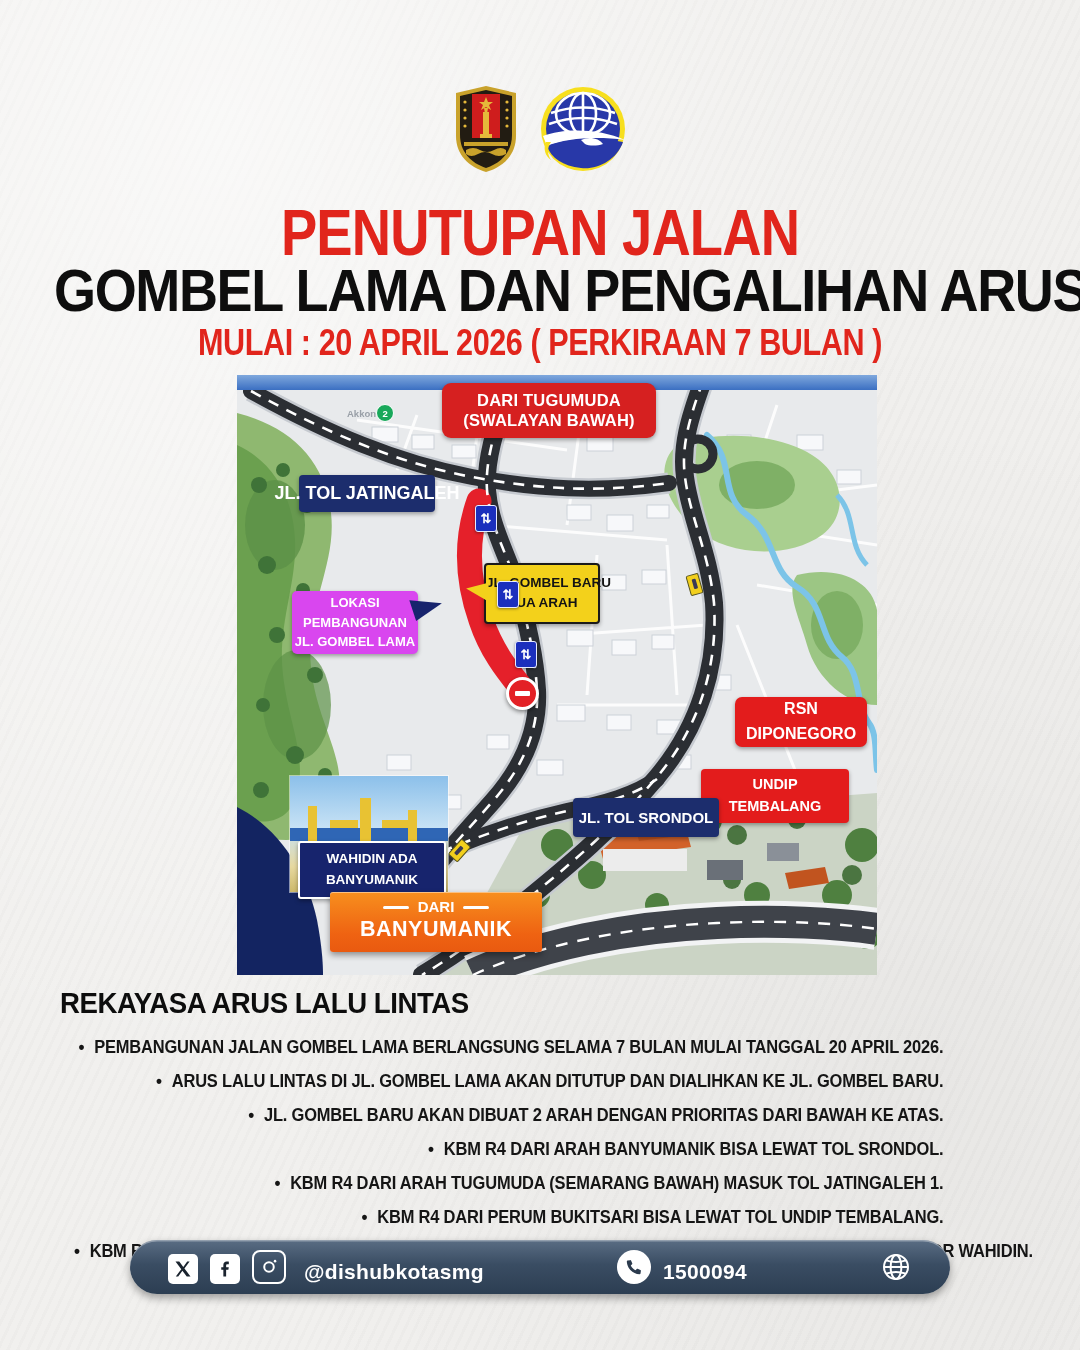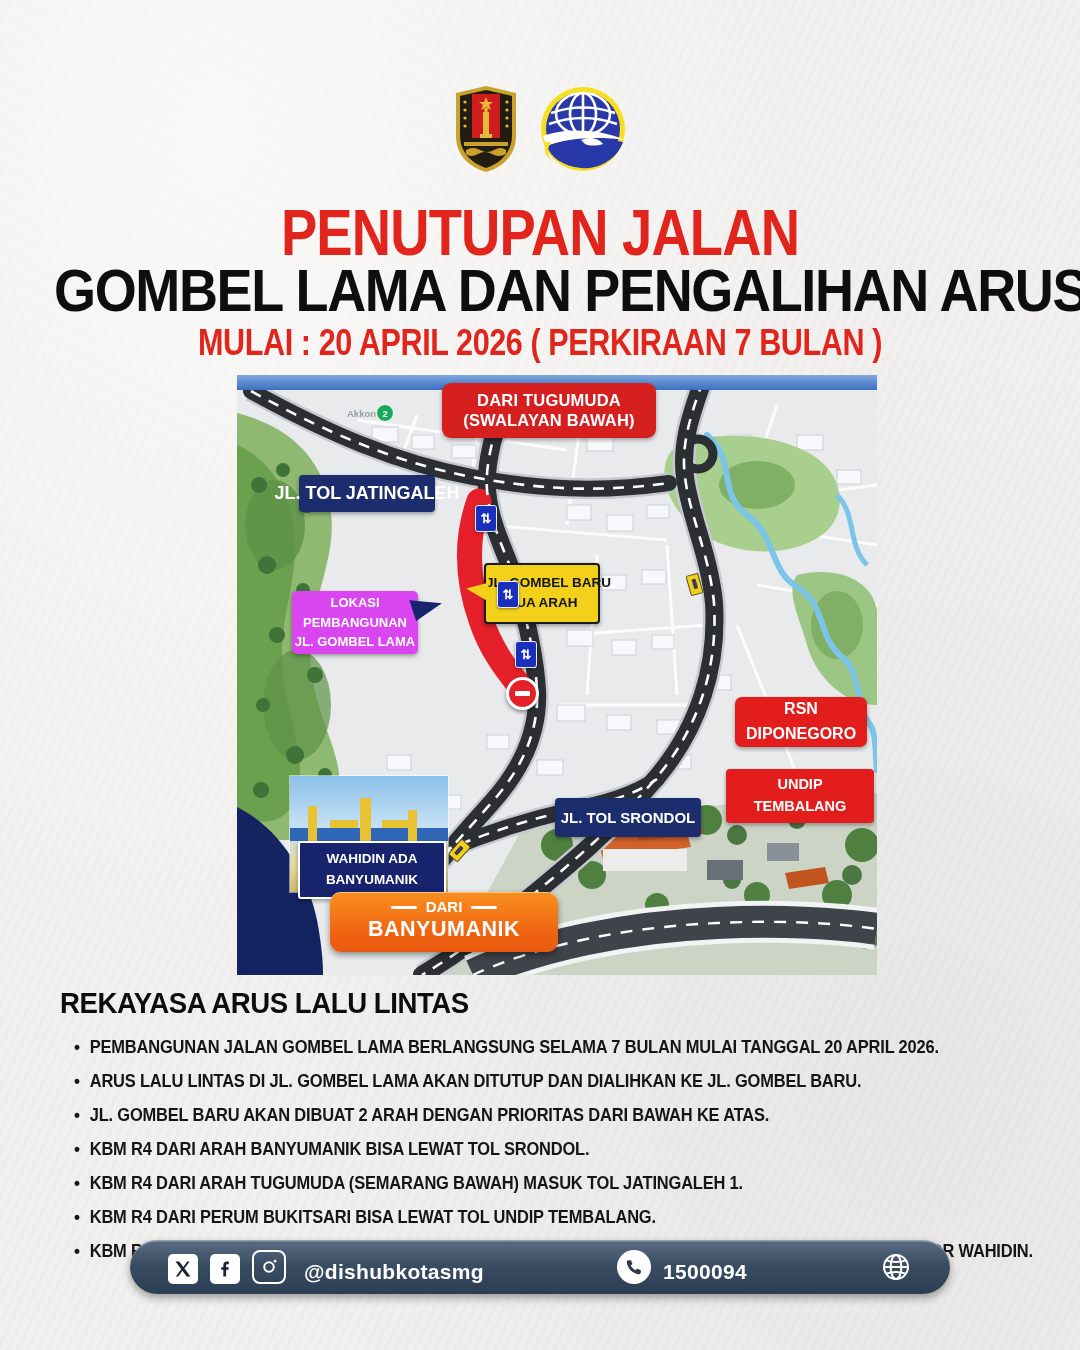--- a/index.html
+++ b/index.html
@@ -35,25 +35,25 @@
   .b-tugumuda{left:205px;top:8px;width:214px;padding:8px 0 7px;background:#d62020;border-radius:9px;font-size:16.5px;letter-spacing:.2px;}
   .b-jatingaleh{left:62px;top:100px;width:136px;height:37px;background:#1c2d6d;display:flex;align-items:center;justify-content:center;font-size:18px;border-radius:4px;}
   .b-lokasi{left:55px;top:216px;width:126px;padding:2px 0;background:#d946ef;font-size:13px;line-height:1.5;border-radius:5px;}
   .b-lokasi:after{content:"";position:absolute;right:-24px;top:4px;border-style:solid;border-width:13px 0 9px 30px;
       border-color:transparent transparent transparent #17246d;transform:rotate(-18deg);}
   .b-gombelbaru{left:247px;top:188px;width:112px;padding:8px 0;background:#f3d11b;color:#141414;border:2px solid #1a1a1a;
       font-size:13.5px;line-height:1.5;border-radius:4px;}
   .b-gombelbaru:before{content:"";position:absolute;left:-20px;top:16px;border-style:solid;border-width:9px 22px 9px 0;
       border-color:transparent #f3d11b transparent transparent;transform:rotate(8deg);}
   .b-rsn{left:498px;top:322px;width:132px;padding:0 0;background:#e31c1c;font-size:16px;line-height:1.55;border-radius:7px;}
-  .b-undip{left:464px;top:394px;width:148px;padding:5px 0;background:#e31c1c;font-size:14.5px;line-height:1.5;border-radius:4px;margin-left:25px;}
-  .b-srondol{left:318px;top:423px;width:146px;height:39px;background:#1c2d6d;display:flex;align-items:center;justify-content:center;font-size:15px;border-radius:4px;}
+  .b-undip{left:464px;top:394px;width:148px;padding:5px 0;background:#e31c1c;font-size:14.5px;line-height:1.5;border-radius:4px;}
+  .b-srondol{left:336px;top:423px;width:146px;height:39px;background:#1c2d6d;display:flex;align-items:center;justify-content:center;font-size:15px;border-radius:4px;}
   .b-swalayan{left:61px;top:466px;width:144px;padding:6px 0;background:#17246d;border:2.5px solid #fff;font-size:13.5px;line-height:1.55;border-radius:3px;}
-  .b-banyumanik{left:93px;top:517px;width:228px;padding:6px 0 9px;background:linear-gradient(180deg,#f78f1e 0%,#ef6312 70%,#e95a10 100%);
-      border-radius:11px;box-shadow:0 3px 6px rgba(0,0,0,.4), inset 0 1px 0 rgba(255,255,255,.45);}
+  .b-banyumanik{left:93px;top:517px;width:212px;padding:6px 0 9px;background:linear-gradient(180deg,#f78f1e 0%,#ef6312 70%,#e95a10 100%);
+      border-radius:3px;box-shadow:0 3px 6px rgba(0,0,0,.4), inset 0 1px 0 rgba(255,255,255,.45);}
   .b-banyumanik .row1{display:flex;align-items:center;justify-content:center;gap:9px;font-size:15px;}
   .b-banyumanik .dash{width:26px;height:3px;background:#fff;border-radius:2px;}
   .b-banyumanik .row2{font-size:21.5px;letter-spacing:.5px;margin-top:1px;}
 
   .photo{position:absolute;left:53px;top:401px;width:158px;height:116px;overflow:hidden;
       background:linear-gradient(180deg,#8cc0ea 0%,#c7e2f5 45%,#e7d9a0 78%,#cdb96b 100%);box-shadow:0 0 0 1px rgba(255,255,255,.5);}
   .photo .band{position:absolute;left:0;right:0;top:52px;height:13px;background:#2f66b5;}
   .photo .py{position:absolute;background:#e8c233;}
   .photo .py.a{left:18px;top:30px;width:9px;height:42px;}
   .photo .py.b{left:70px;top:22px;width:11px;height:50px;}
@@ -75,21 +75,21 @@
   .tag2{left:212px;top:469px;transform:rotate(-48deg);}
 
   .akkon{position:absolute;left:110px;top:29px;display:flex;align-items:center;}
   .akkon .lbl{font-size:9.5px;color:#9aa0a8;font-weight:bold;}
   .akkon .num{width:16px;height:16px;border-radius:50%;background:#18a85a;border:1.5px solid #fff;color:#fff;
       font-size:9.5px;font-weight:bold;display:flex;align-items:center;justify-content:center;}
 
   
   .info{position:absolute;left:60px;top:986px;width:980px;}
   .info h2{margin:0 0 16px 0;font-size:30px;color:#0d0d0d;white-space:nowrap;transform:scaleX(.92);transform-origin:0 50%;letter-spacing:-.5px;}
-  .info ul{list-style:none;margin:0;padding:0 0 0 14px;}
+  .info ul{list-style:none;margin:0;padding:0 0 0 14px;text-align:right;}
   .info li{font-size:18.3px;font-weight:bold;color:#151515;margin-bottom:12px;white-space:nowrap;
       transform:scaleX(.9);transform-origin:0 50%;letter-spacing:-.2px;}
   .info li:before{content:"•";margin-right:11px;font-size:19px;}
 
   
   .footer{position:absolute;left:130px;top:1240px;width:820px;height:54px;border-radius:28px;
       background:linear-gradient(180deg,#5a6d84 0%,#3a4d63 45%,#2c3e52 100%);
       box-shadow:0 4px 8px rgba(0,0,0,.35), inset 0 1.5px 0 rgba(255,255,255,.35);
       display:flex;align-items:center;justify-content:space-between;padding:0 38px;box-sizing:border-box;color:#fff;}
   .fgroup{display:flex;align-items:flex-end;gap:12px;}

